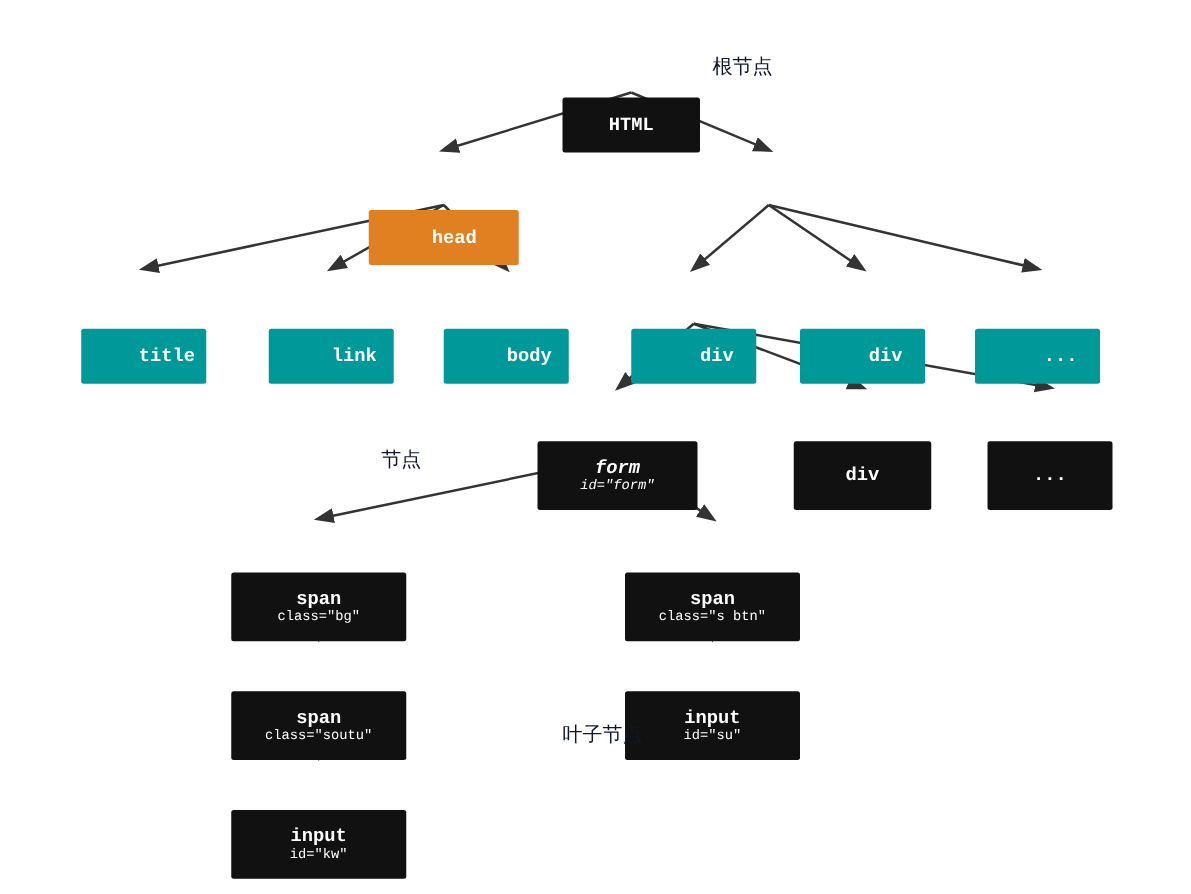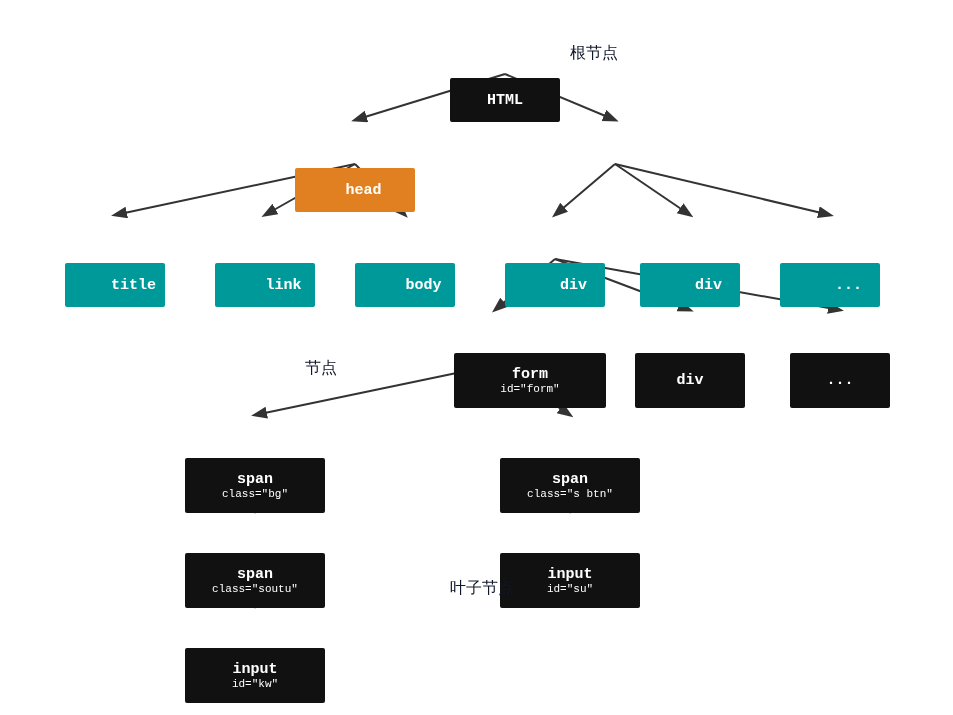--- a/index.html
+++ b/index.html
@@ -133,21 +133,21 @@
   </div>
 
   <div class="node teal" style="left:640px; top:215px; width:100px; height:44px;">
     <span>div</span>
   </div>
 
   <div class="node teal" style="left:780px; top:215px; width:100px; height:44px;">
     <span>...</span>
   </div>
 
-  <div class="node black" style="left:454px; top:305px; width:152px; height:55px;">
+  <div class="node black" style="left:430px; top:305px; width:128px; height:55px;font-style:italic;">
     <span>form</span>
     <span class="sub">id="form"</span>
   </div>
 
   <div class="node black" style="left:635px; top:305px; width:110px; height:55px;">
     <span>div</span>
   </div>
 
   <div class="node black" style="left:790px; top:305px; width:100px; height:55px;">
     <span>...</span>

